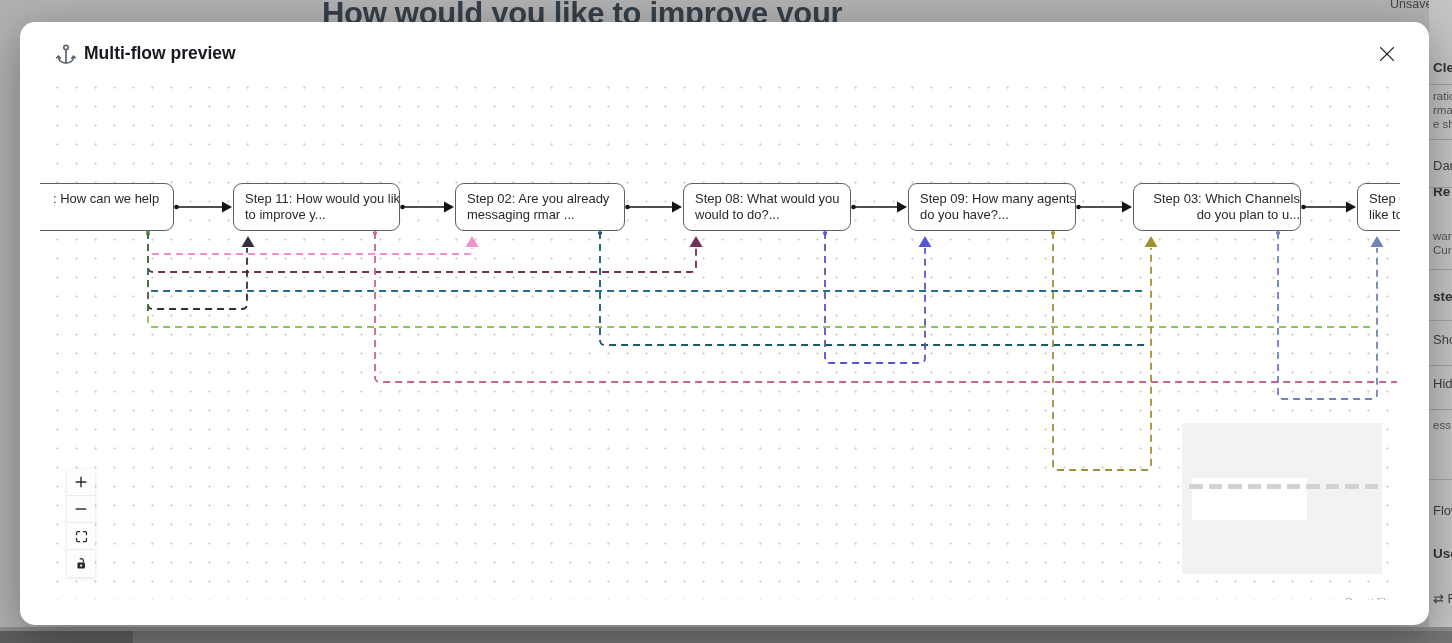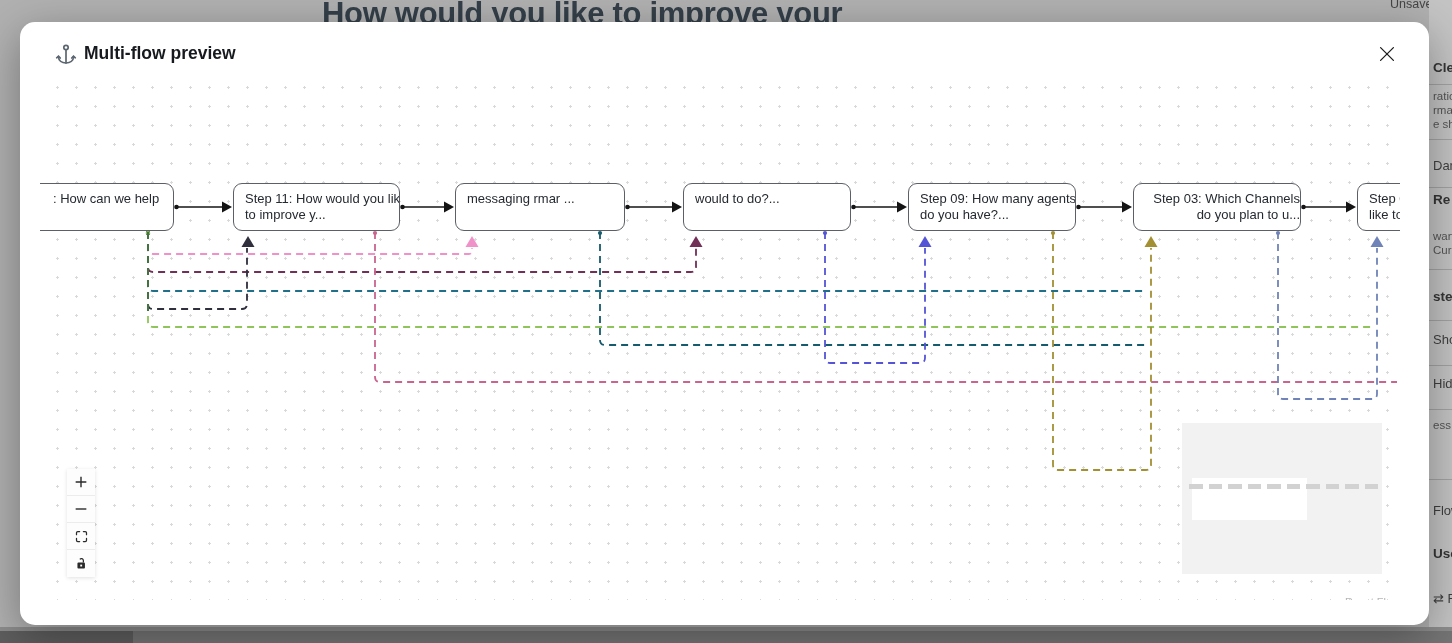--- a/index.html
+++ b/index.html
@@ -52,21 +52,21 @@
 
 <div class="backdrop">
   <div class="bg-heading">How would you like to improve your</div>
   <div class="bg-unsaved">Unsaved ch</div>
   <div class="right-panel" id="right-panel">
       <div class="panel-item b" style="top: 60px;">Cle</div>
       <div class="panel-item " style="top: 90px;">ratio</div>
       <div class="panel-item " style="top: 104px;">rmar</div>
       <div class="panel-item " style="top: 118px;">e sho</div>
       <div class="panel-item m" style="top: 158px;">Dan</div>
-      <div class="panel-item b" style="top: 192px;">Re</div>
+      <div class="panel-item b" style="top: 184px;">Re</div>
       <div class="panel-item " style="top: 230px;">wan</div>
       <div class="panel-item " style="top: 244px;">Curr</div>
       <div class="panel-item b" style="top: 289px;">step</div>
       <div class="panel-item m" style="top: 332px;">Sho</div>
       <div class="panel-item m" style="top: 376px;">Hide</div>
       <div class="panel-item " style="top: 419px;">ess</div>
       <div class="panel-item m" style="top: 503px;">Flow</div>
       <div class="panel-item b" style="top: 546px;">Use</div>
       <div class="panel-item m" style="top: 591px;">⇄ R</div>
       <div class="panel-sep" style="top: 84px;"></div>
@@ -155,23 +155,25 @@
       </svg>
     <div id="nodes">
         <div class="flow-node pad-left" style="left: -96px; top: 98px; width: 230px; height: 48px;">
           <div class="ln">: How can we help</div>
         </div>
         <div class="flow-node" style="left: 193px; top: 98px; width: 167px; height: 48px;">
           <div class="ln">Step 11: How would you like</div>
           <div class="ln">to improve y...</div>
         </div>
         <div class="flow-node" style="left: 415px; top: 98px; width: 170px; height: 48px;">
+          <div class="ln">Step 02: Are you already</div>
           <div class="ln">messaging rmar ...</div>
         </div>
         <div class="flow-node" style="left: 643px; top: 98px; width: 168px; height: 48px;">
+          <div class="ln">Step 08: What would you</div>
           <div class="ln">would to do?...</div>
         </div>
         <div class="flow-node" style="left: 868px; top: 98px; width: 168px; height: 48px;">
           <div class="ln">Step 09: How many agents</div>
           <div class="ln">do you have?...</div>
         </div>
         <div class="flow-node" style="left: 1093px; top: 98px; width: 168px; height: 48px; text-align: right;">
           <div class="ln">Step 03: Which Channels</div>
           <div class="ln">do you plan to u...</div>
         </div>

